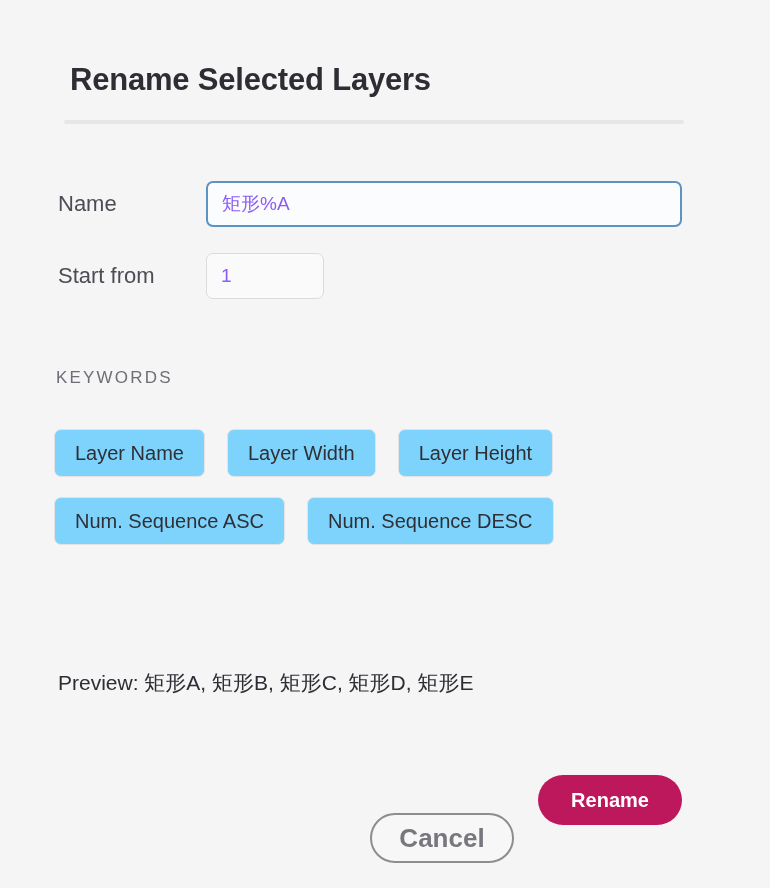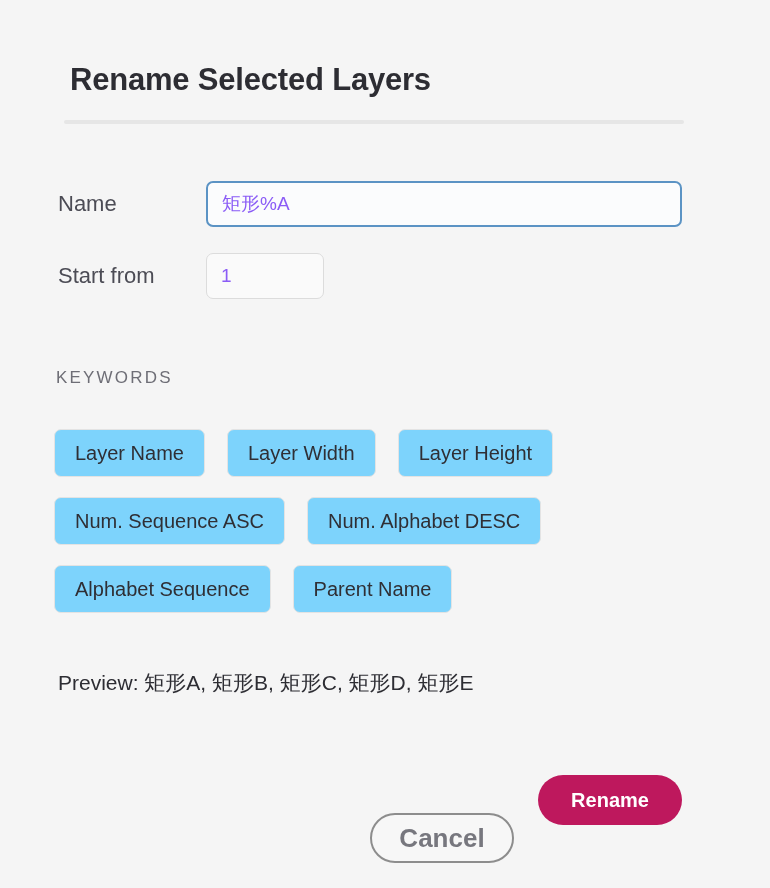--- a/index.html
+++ b/index.html
@@ -214,25 +214,21 @@
   <div class="keywords-label">KEYWORDS</div>
 
   <div class="keyword-rows">
     <div class="keyword-row">
       <button class="keyword-btn">Layer Name</button>
       <button class="keyword-btn">Layer Width</button>
       <button class="keyword-btn">Layer Height</button>
     </div>
     <div class="keyword-row">
       <button class="keyword-btn">Num. Sequence ASC</button>
-      <button class="keyword-btn">Num. Alphabet DESC</button>
-    </div>
-    <div class="keyword-row">
-      <button class="keyword-btn">Alphabet Sequence</button>
-      <button class="keyword-btn">Parent Name</button>
+      <button class="keyword-btn">Num. Sequence DESC</button>
     </div>
   </div>
 
   <div class="preview">Preview: 矩形A, 矩形B, 矩形C, 矩形D, 矩形E</div>
 
   <div class="footer">
     <button class="btn-cancel">Cancel</button>
     <button class="btn-rename">Rename</button>
   </div>
 

